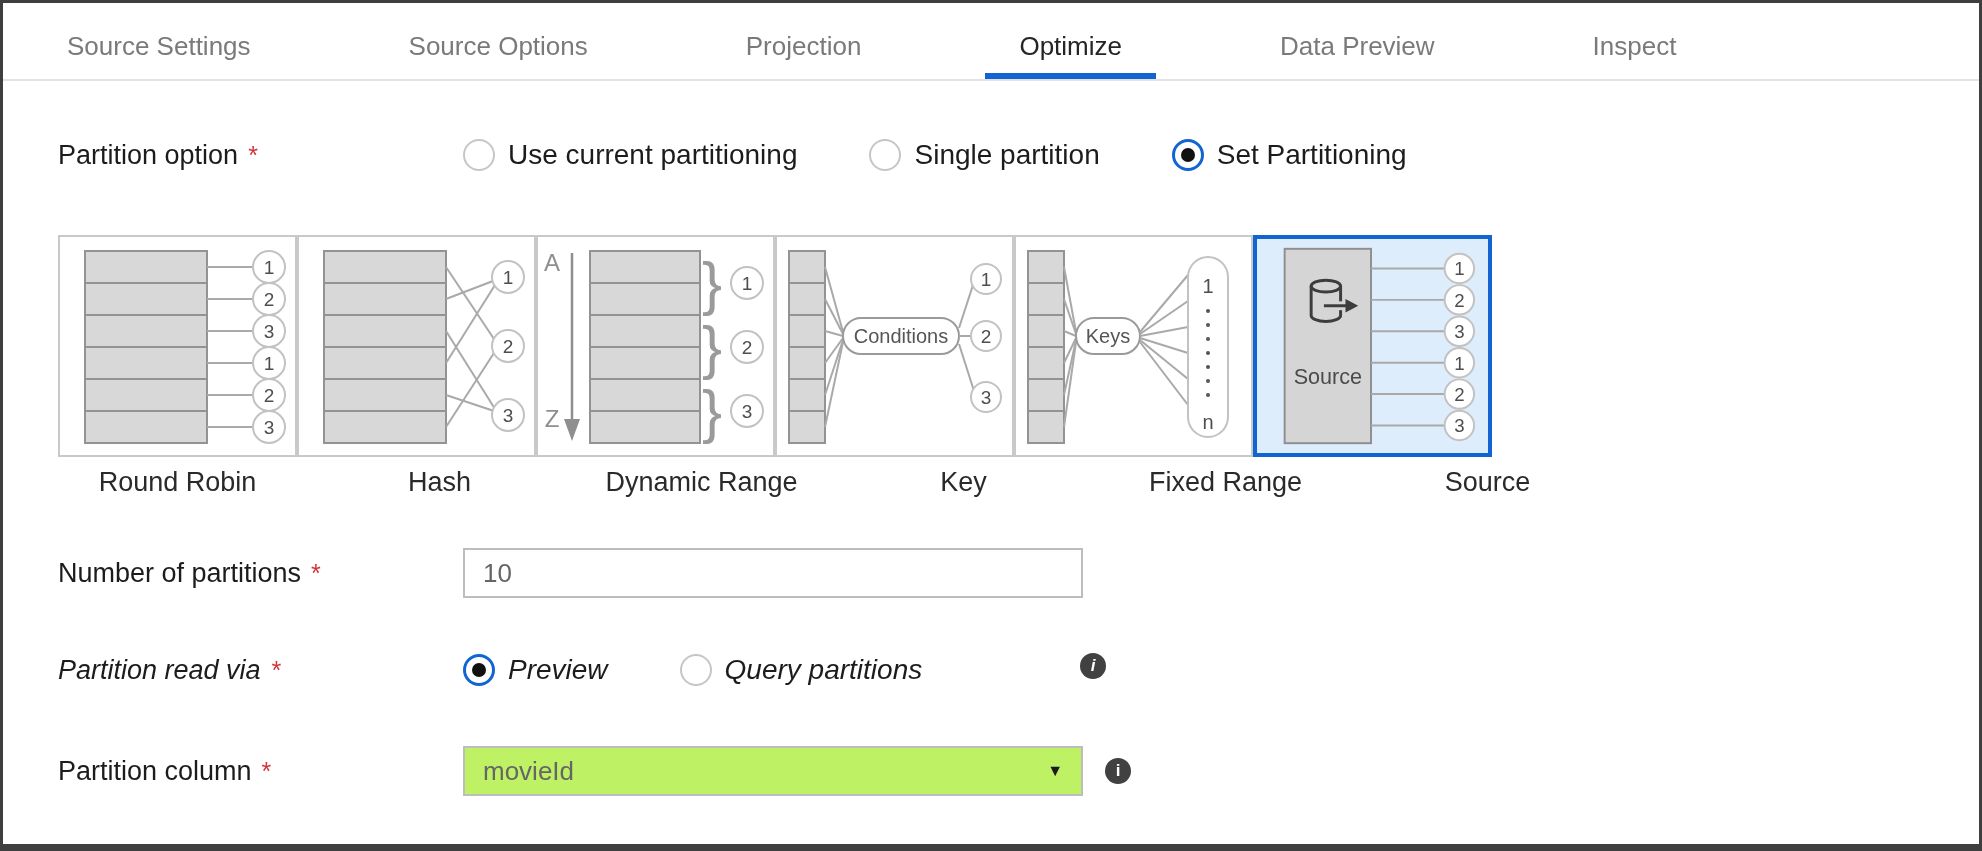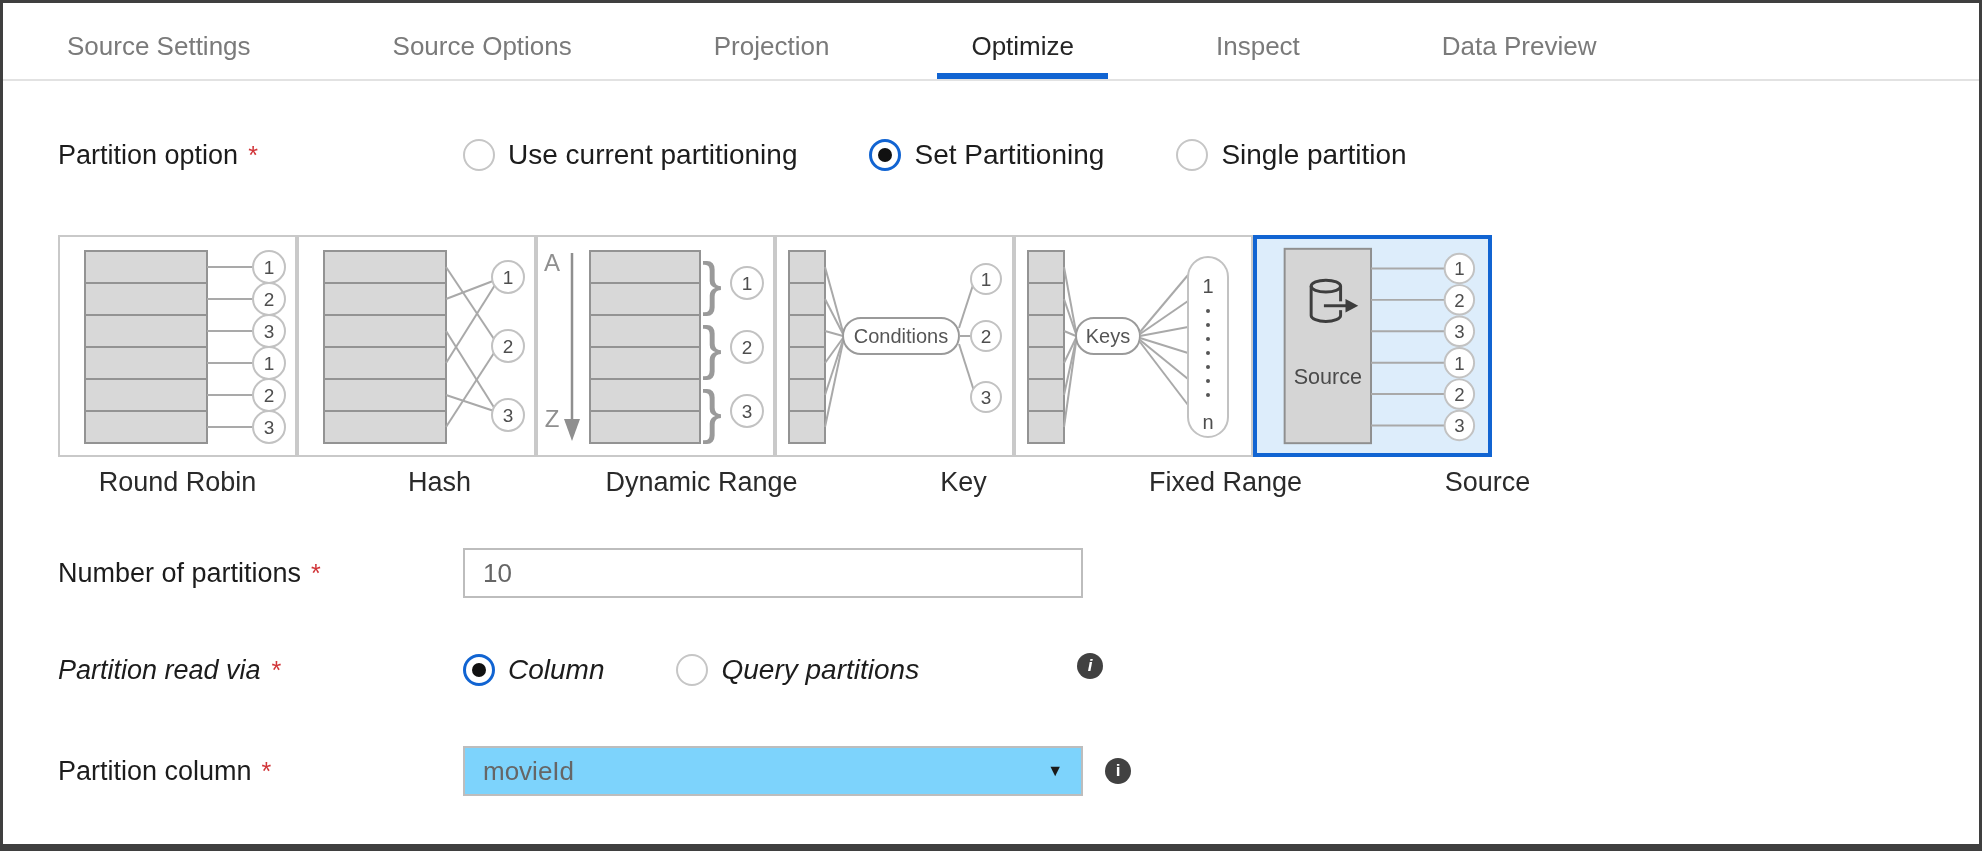--- a/index.html
+++ b/index.html
@@ -11,20 +11,21 @@
     border:3px solid #3f3f3f; border-bottom-width:7px;
     background:#fff; overflow:hidden;
   }
 
   
   .tabbar {
     display:flex; align-items:flex-end;
     height:78px; padding-left:30px;
     border-bottom:2px solid #e2e2e2;
     background:#fff;
+    gap:16px;
   }
   .tab {
     font-size:26px; line-height:1; color:#7a7a7a;
     padding:0 34px 14px; margin-right:74px;
     border-bottom:6px solid transparent;
     cursor:pointer; white-space:nowrap;
   }
   .tab.selected { color:#252525; border-bottom-color:#1164d2; }
 
   
@@ -84,21 +85,21 @@
   .tile .db-head { fill:#3d3d3d; stroke:none; }
   .tile text.src-text { fill:#4a4a4a; font-size:22px; text-anchor:middle; }
   .tile .dot { fill:#555; }
 
   
   .text-input {
     width:620px; height:50px; border:2px solid #bdbdbd; background:#fff;
     font-size:26px; color:#666; padding:8px 18px; font-family:inherit; outline:none;
   }
   .dropdown {
-    width:620px; height:50px; border:2px solid #bdbdbd; background:#7dd3fc;
+    width:620px; height:50px; border:2px solid #bdbdbd; background:#bef264;
     display:flex; align-items:center; padding:0 18px; cursor:pointer;
   }
   .dropdown-value { flex:1; font-size:26px; color:#666; }
   .dropdown-caret { font-size:16px; color:#1a1a1a; }
 
   .info-icon {
     width:26px; height:26px; border-radius:50%; background:#414141; color:#fff;
     font-size:17px; font-weight:bold; display:flex; align-items:center; justify-content:center;
     flex:none; cursor:pointer;
   }
@@ -108,42 +109,42 @@
 </head>
 <body>
 
 <div class="window">
 
   <div class="tabbar">
     <div class="tab">Source Settings</div>
     <div class="tab">Source Options</div>
     <div class="tab">Projection</div>
     <div class="tab selected">Optimize</div>
+    <div class="tab">Data Preview</div>
     <div class="tab">Inspect</div>
-    <div class="tab">Data Preview</div>
   </div>
 
   <div class="content">
 
     <div class="form-row row-partition-option">
       <div class="field-label">
         <span>Partition option</span><span class="req">*</span>
       </div>
       <div class="radio-group">
         <div class="radio-item">
           <span class="radio-circle"></span>
           <span>Use current partitioning</span>
         </div>
+        <div class="radio-item">
+          <span class="radio-circle"></span>
+          <span>Single partition</span>
+        </div>
         <div class="radio-item selected">
           <span class="radio-circle"></span>
           <span>Set Partitioning</span>
-        </div>
-        <div class="radio-item">
-          <span class="radio-circle"></span>
-          <span>Single partition</span>
         </div>
       </div>
     </div>
 
     <div class="form-row row-partition-type">
       <div>
         <div class="tile-strip">
 
           <div class="tile">
             <svg viewBox="0 0 235 218">
@@ -369,21 +370,21 @@
       <input class="text-input" type="text" value="10" style="">
     </div>
 
     <div class="form-row row-read-via">
       <div class="field-label">
         <span>Partition read via</span><span class="req">*</span>
       </div>
       <div class="radio-group">
         <div class="radio-item selected">
           <span class="radio-circle"></span>
-          <span>Column</span>
+          <span>Preview</span>
         </div>
         <div class="radio-item">
           <span class="radio-circle"></span>
           <span>Query partitions</span>
         </div>
       </div>
       <div class="info-icon">i</div>
     </div>
 
     <div class="form-row row-partition-column">

